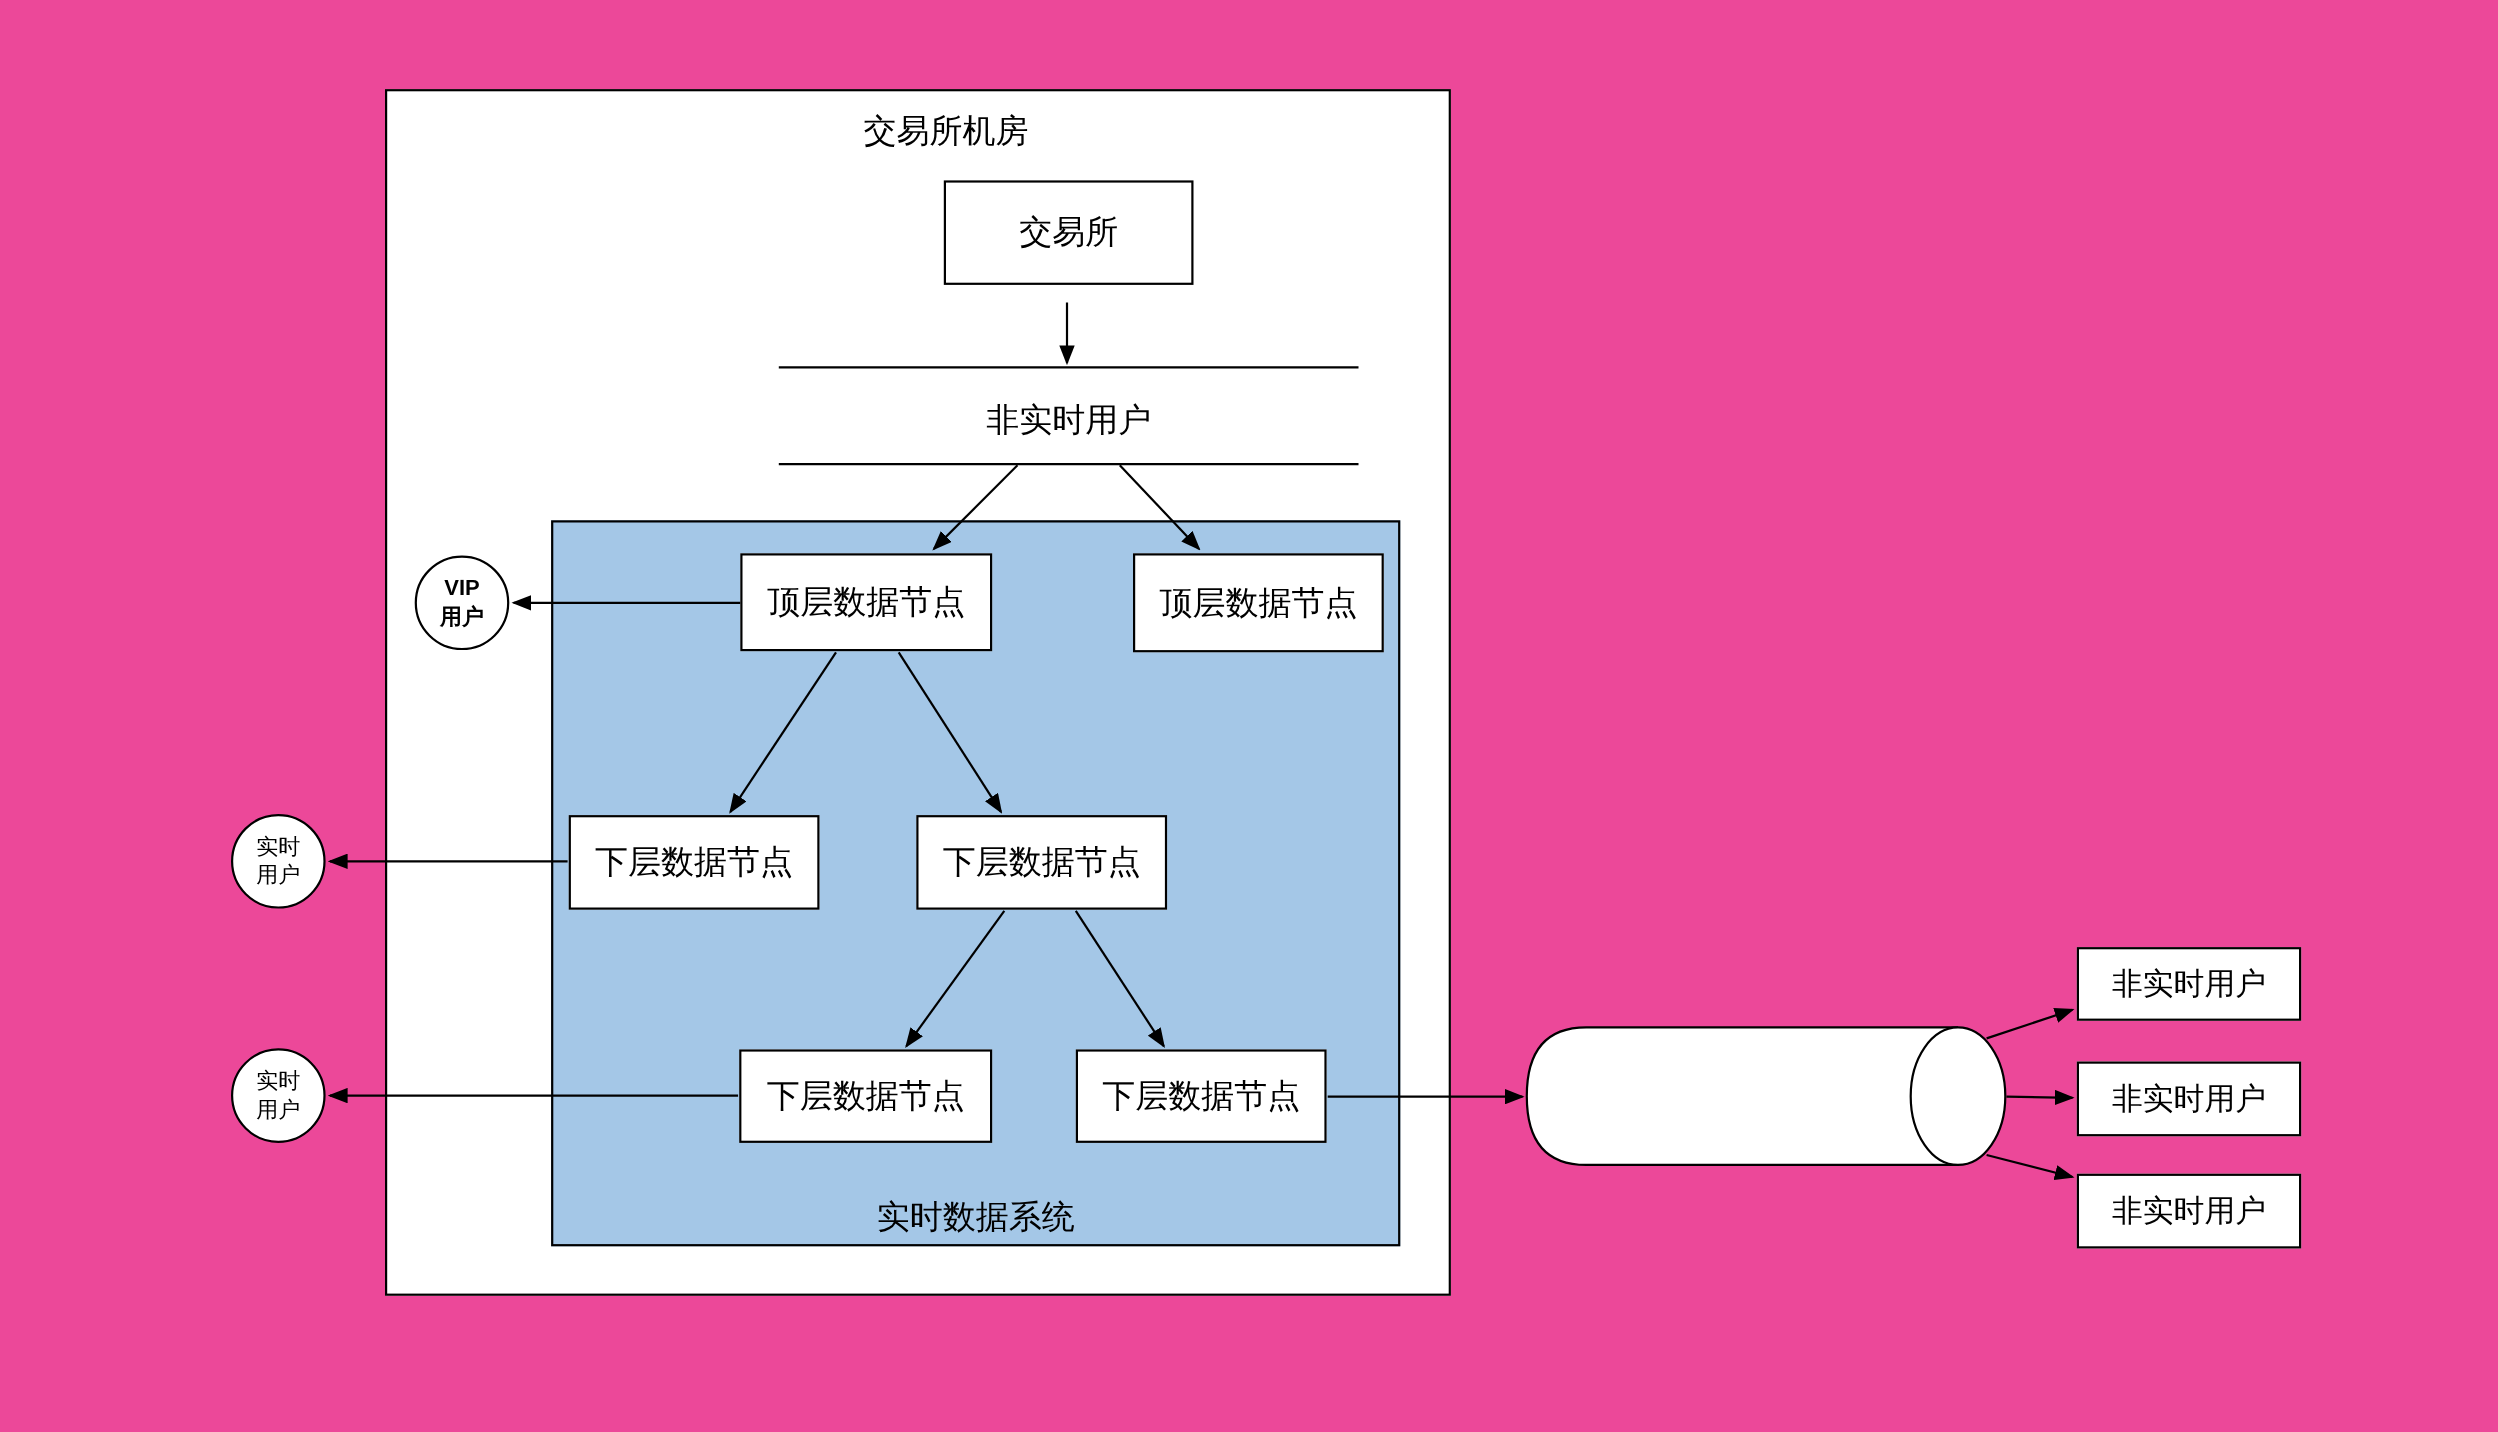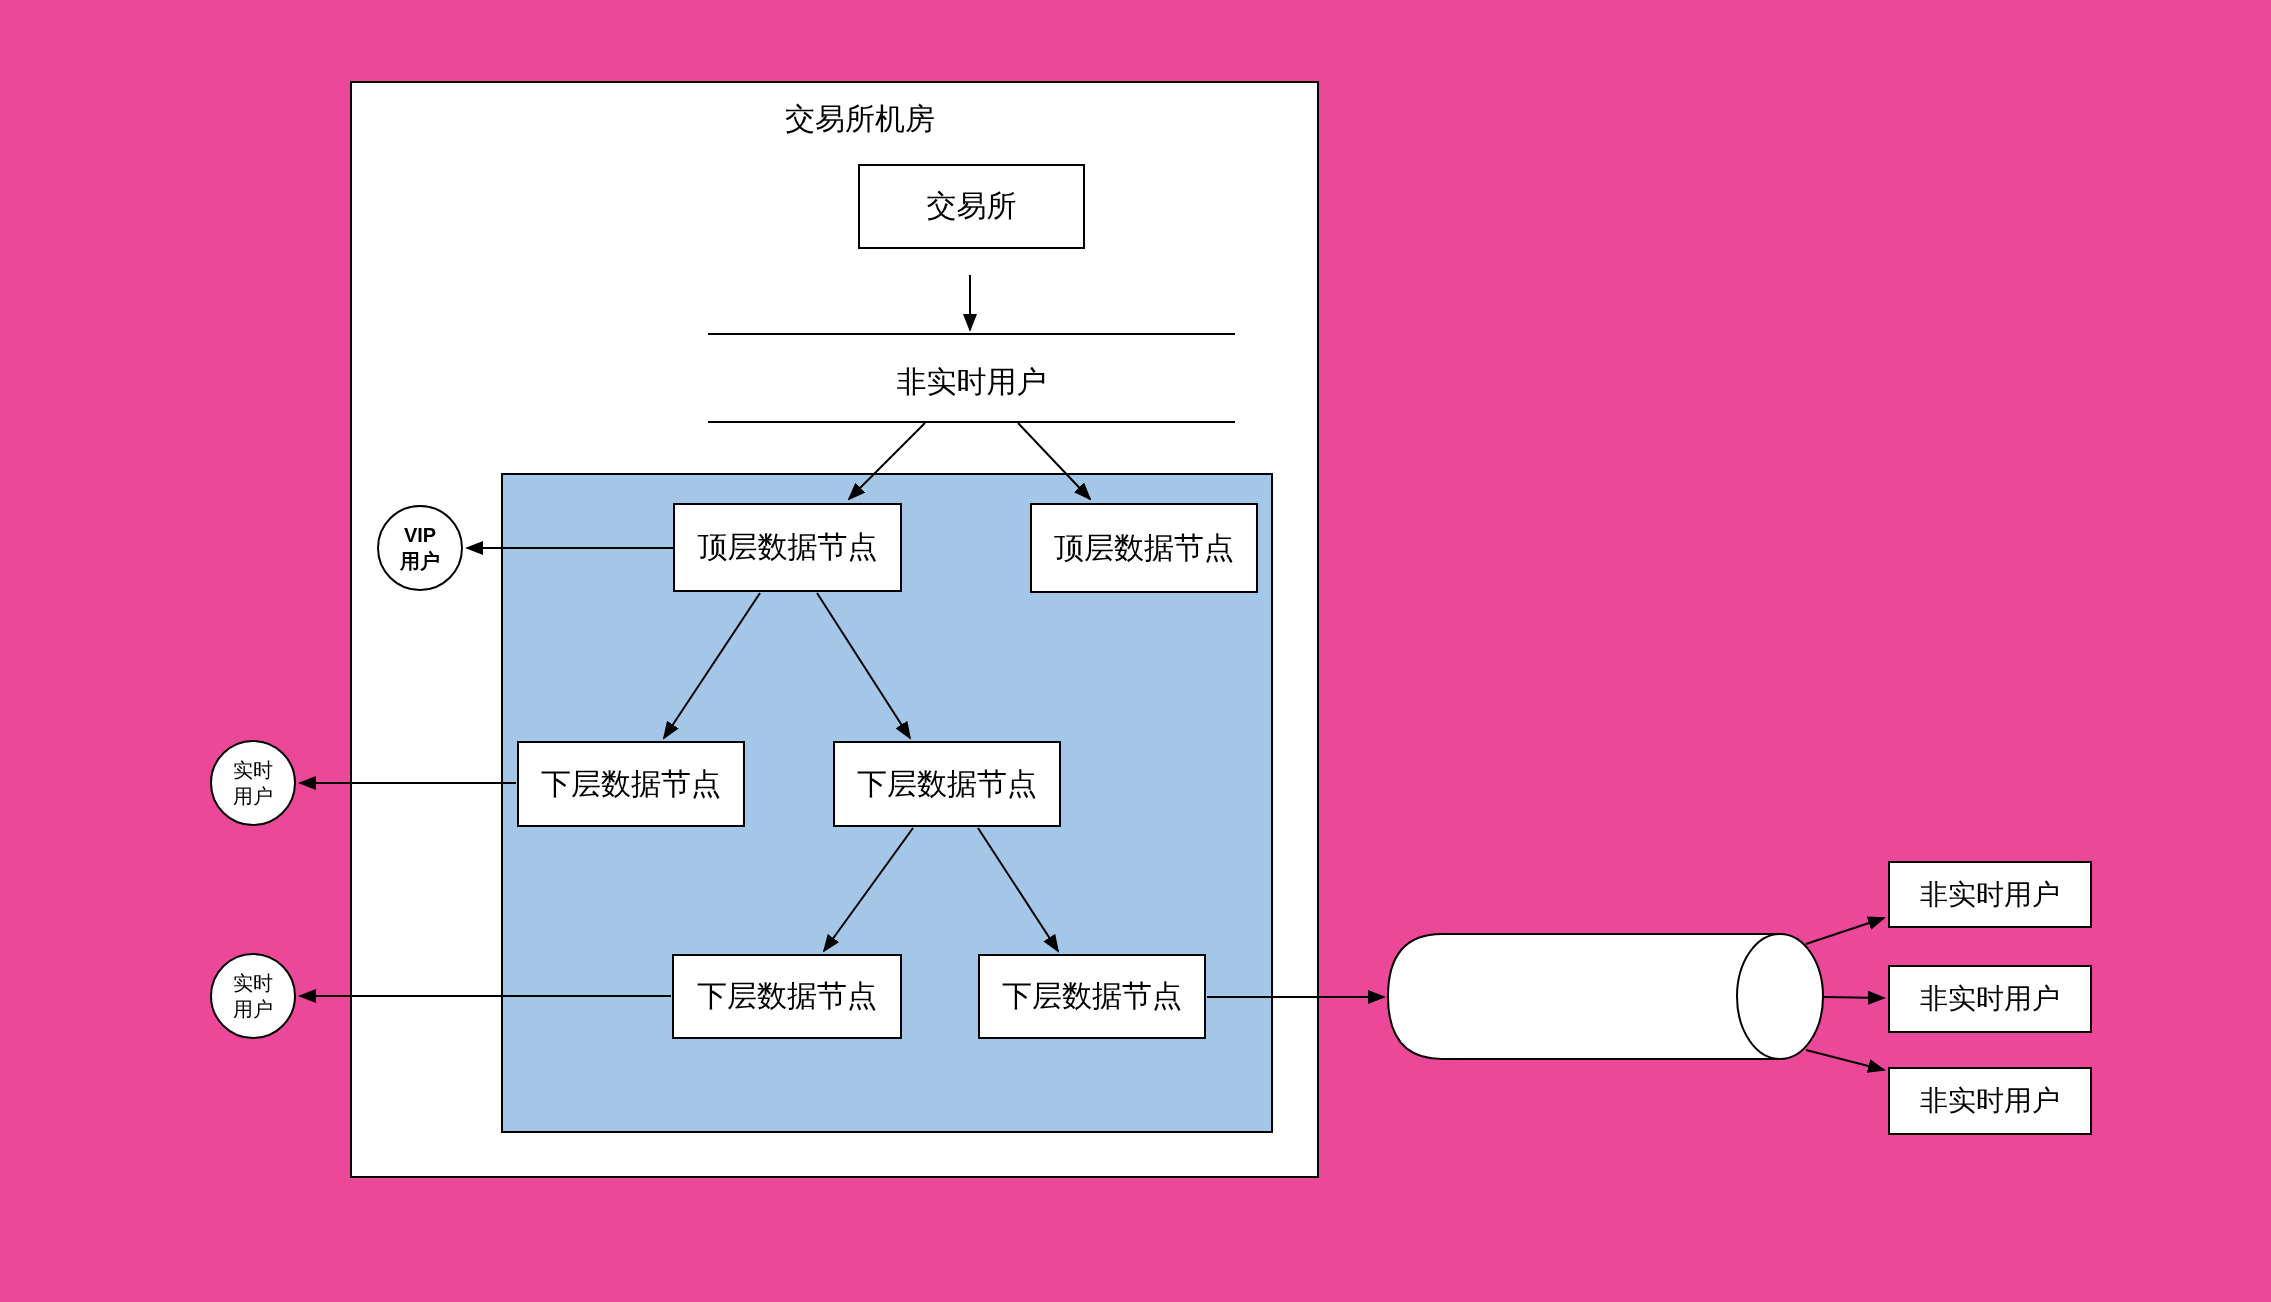--- a/index.html
+++ b/index.html
@@ -48,22 +48,23 @@
 </style>
 </head>
 <body>
 
 <div id="canvas">
 
   <div class="abs container-box" style="left:350px;top:81px;width:969px;height:1097px;"></div>
   <div class="abs free-label" style="left:356px;top:99px;width:1008px;">交易所机房</div>
 
   <div class="abs blue-box" style="left:501px;top:473px;width:772px;height:660px;"></div>
+  <div class="abs free-label" style="left:501px;top:1086px;width:772px;">实时数据系统</div>
 
-  <div class="abs node" style="left:858px;top:164px;width:227px;height:85px;">交易所</div>
+  <div class="abs node" style="left:858px;top:164px;width:227px;height:95px;">交易所</div>
 
   <div class="abs free-label" style="left:708px;top:362px;width:527px;">非实时用户</div>
 
   <div class="abs node" style="left:673px;top:503px;width:229px;height:89px;">顶层数据节点</div>
   <div class="abs node" style="left:1030px;top:503px;width:228px;height:90px;">顶层数据节点</div>
 
   <div class="abs node" style="left:517px;top:741px;width:228px;height:86px;">下层数据节点</div>
   <div class="abs node" style="left:833px;top:741px;width:228px;height:86px;">下层数据节点</div>
 
   <div class="abs node" style="left:672px;top:954px;width:230px;height:85px;">下层数据节点</div>

